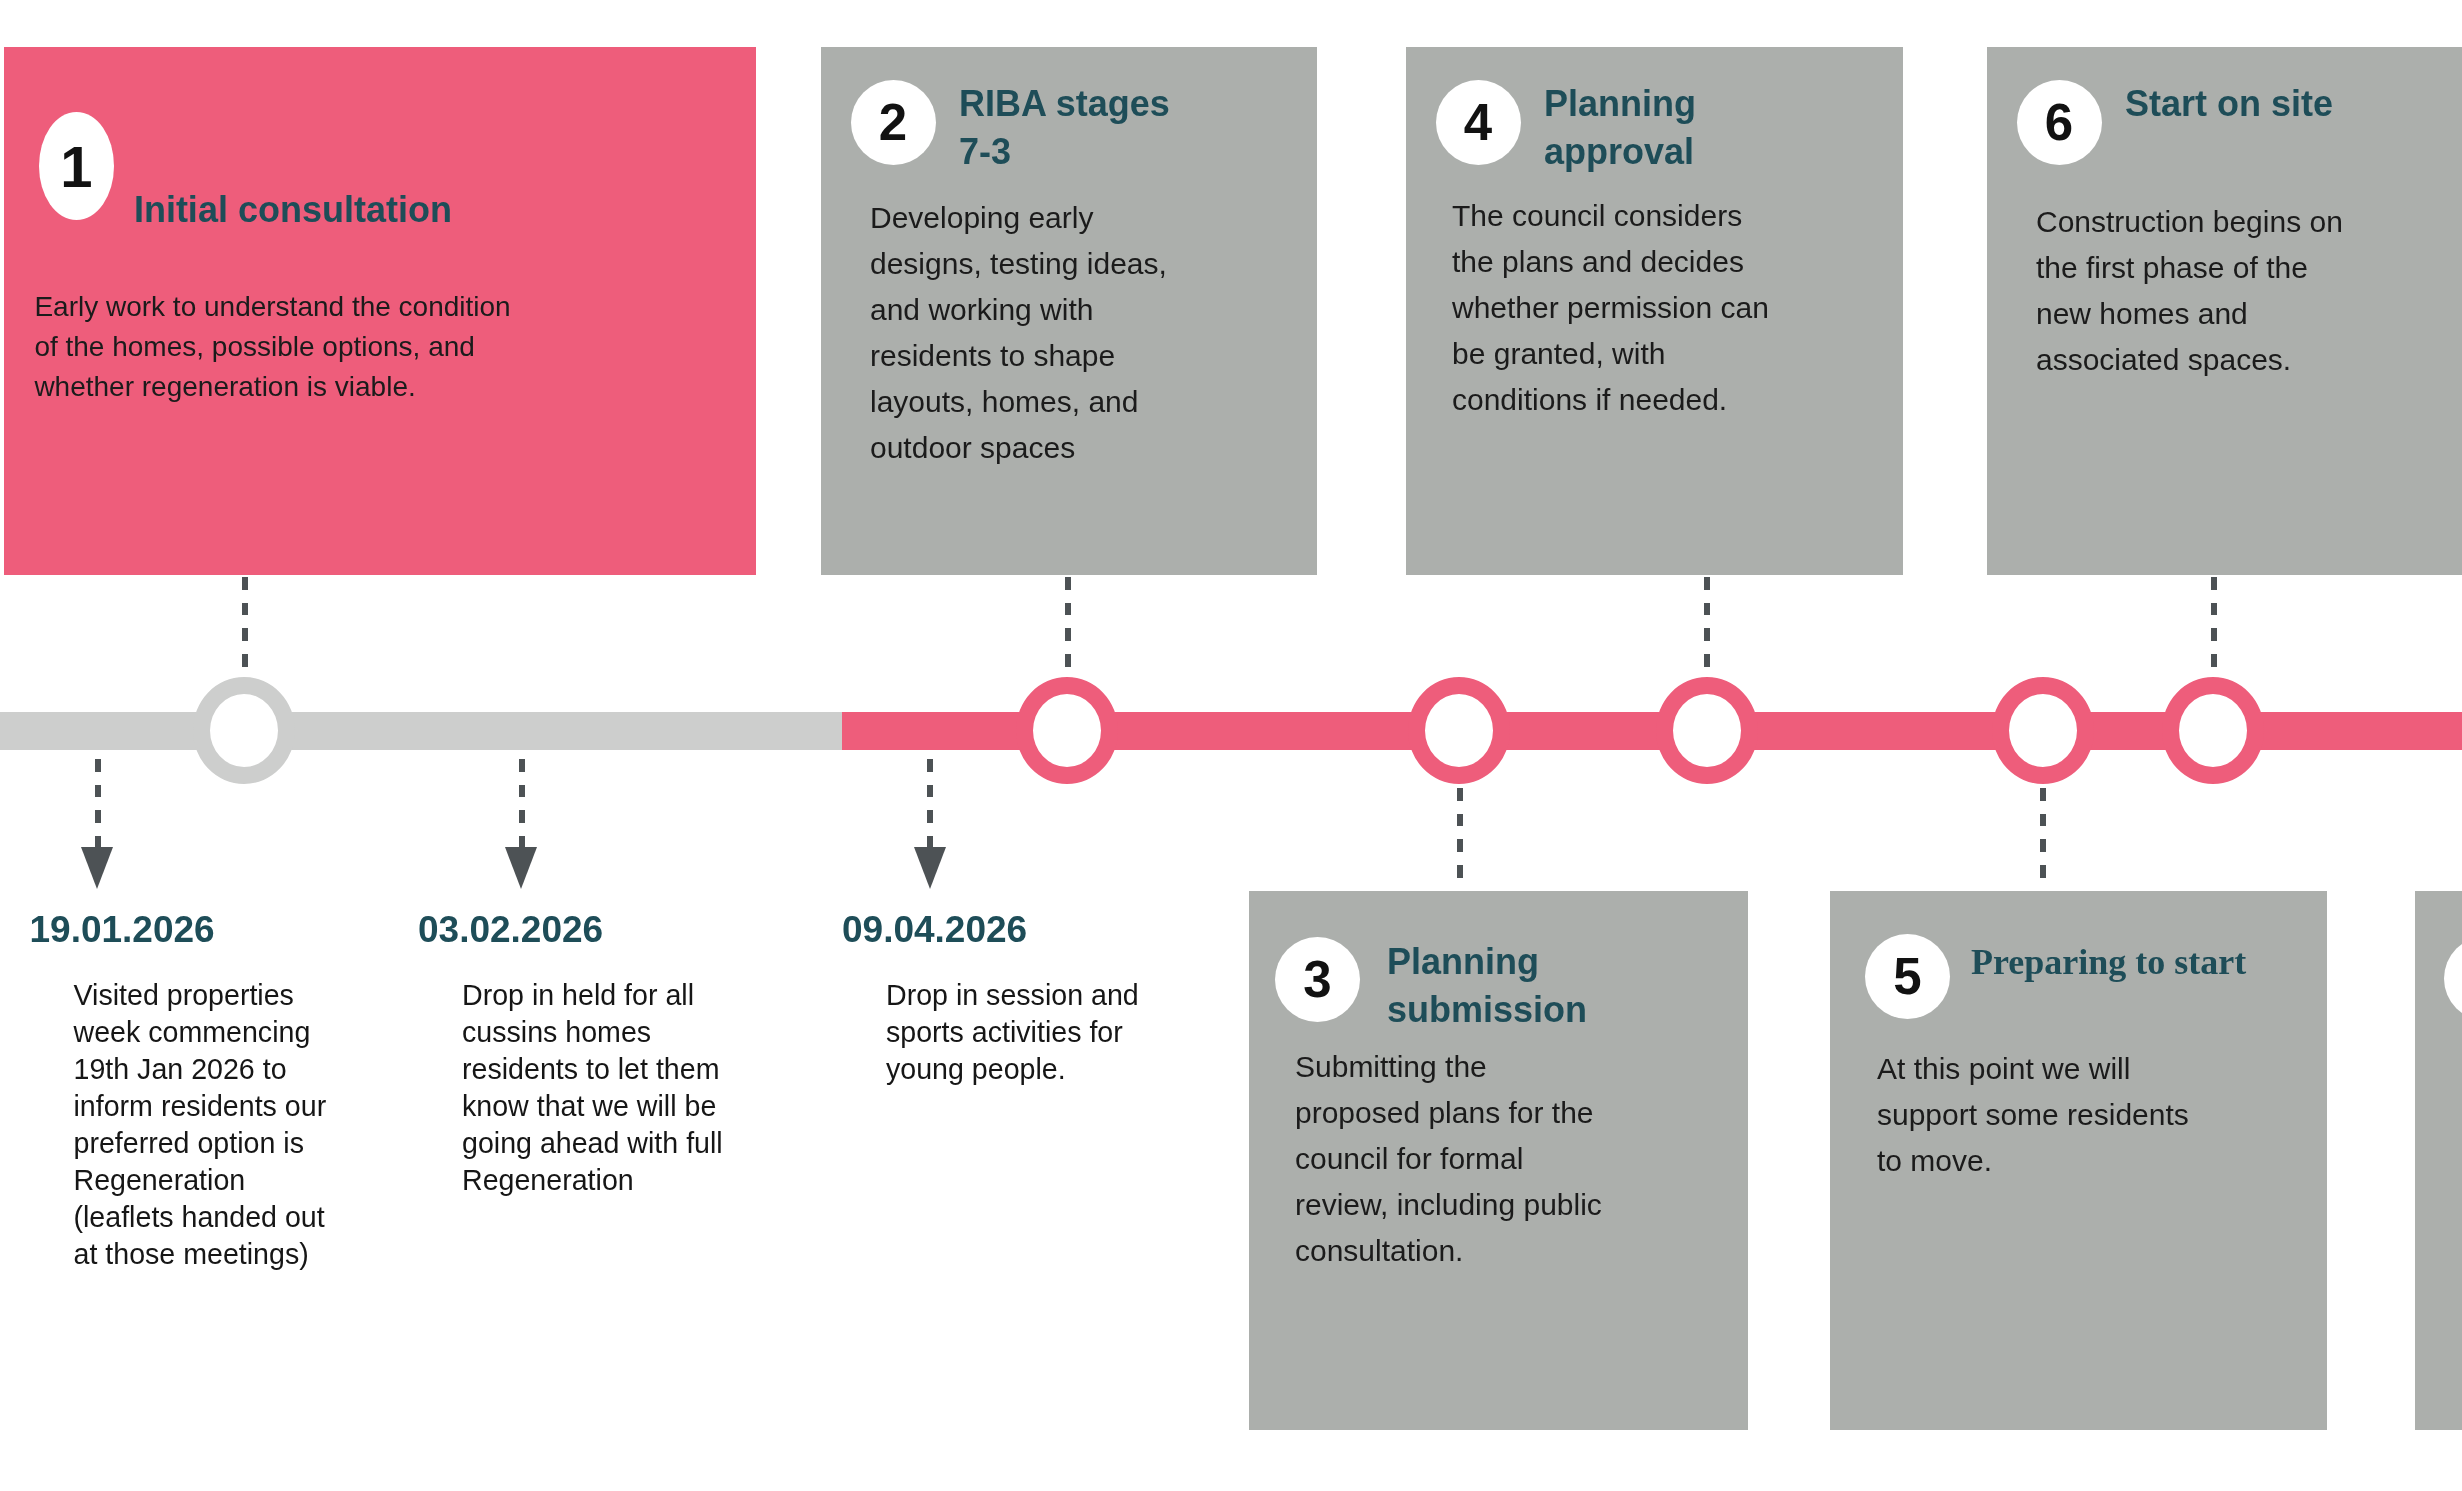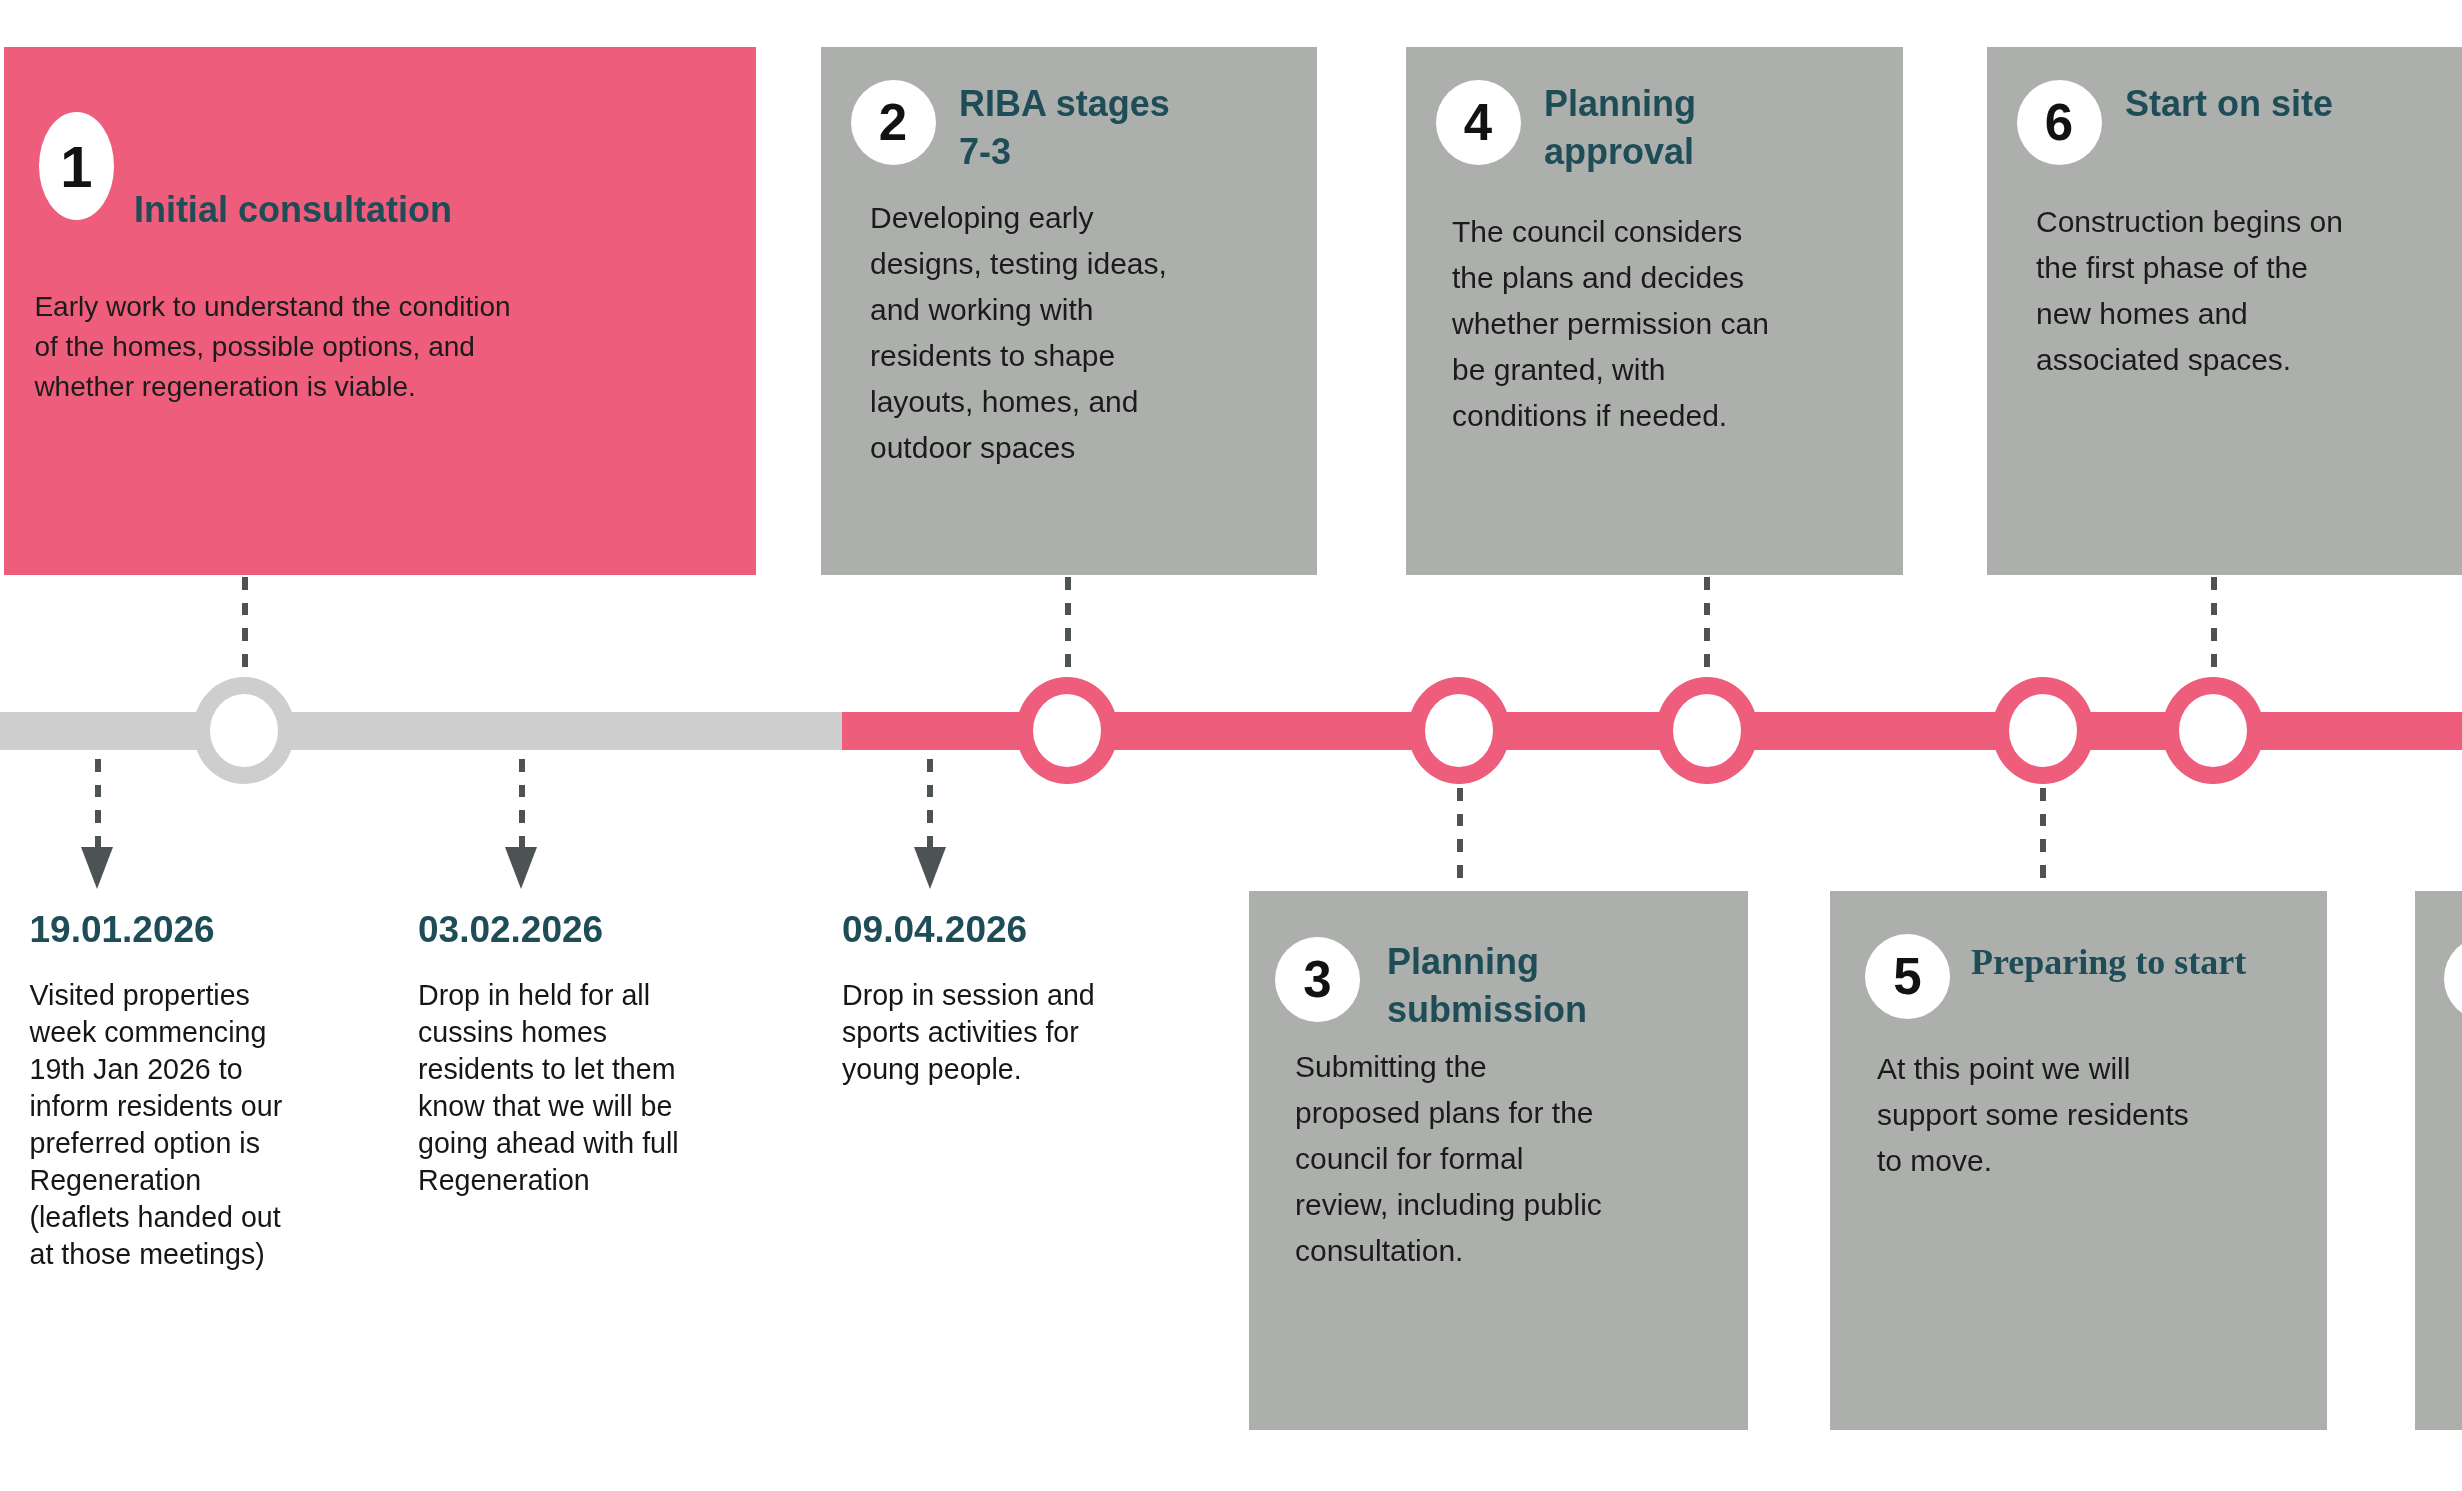--- a/index.html
+++ b/index.html
@@ -33,21 +33,21 @@
 
   .vdash{position:absolute;width:5.9px;
          background:repeating-linear-gradient(180deg,#4D5255 0 12.8px,transparent 12.8px 25.6px);}
 
   .ahead{position:absolute;width:0;height:0;
          border-left:16.3px solid transparent;border-right:16.3px solid transparent;
          border-top:42px solid #4D5255;}
 
   .datecol{position:absolute;}
   .date-h{color:#1E4D58;font-weight:bold;font-size:37px;}
-  .date-b{font-size:28.6px;line-height:37px;color:#161616;margin-top:25.6px;white-space:pre-line;}
+  .date-b{font-size:28.6px;line-height:37px;color:#161616;margin-top:25.6px;white-space:pre-line;margin-left:44px;}
 </style>
 </head>
 <body>
 
 <div id="canvas">
 
   <div class="box pink" style="left:3.9px;top:47px;width:752px;height:528px;">
     <div class="numc one" style="left:35px;top:65px;">
       <span>1</span>
     </div>
@@ -70,21 +70,21 @@
 layouts, homes, and
 outdoor spaces</div>
   </div>
 
   <div class="box gray" style="left:1406px;top:47px;width:497px;height:528px;">
     <div class="numc top" style="left:29.5px;top:32.5px;">
       <span>4</span>
     </div>
     <div class="title" style="left:138px;top:33px;width:276px;">Planning
 approval</div>
-    <div class="btxt" style="left:46px;top:162px;width:419px;">The council considers
+    <div class="btxt" style="left:46px;top:146px;width:419px;">The council considers
 the plans and decides
 whether permission can
 be granted, with
 conditions if needed.</div>
   </div>
 
   <div class="box gray" style="left:1987px;top:47px;width:497px;height:528px;">
     <div class="numc top" style="left:29.5px;top:32.5px;">
       <span>6</span>
     </div>

